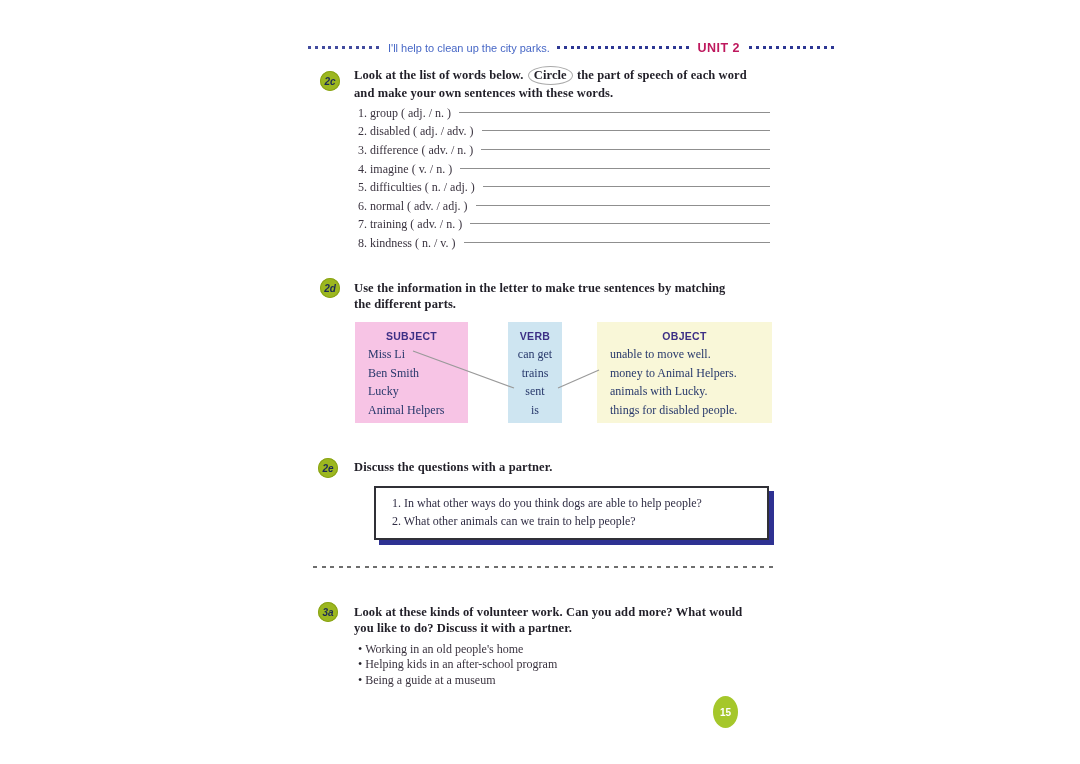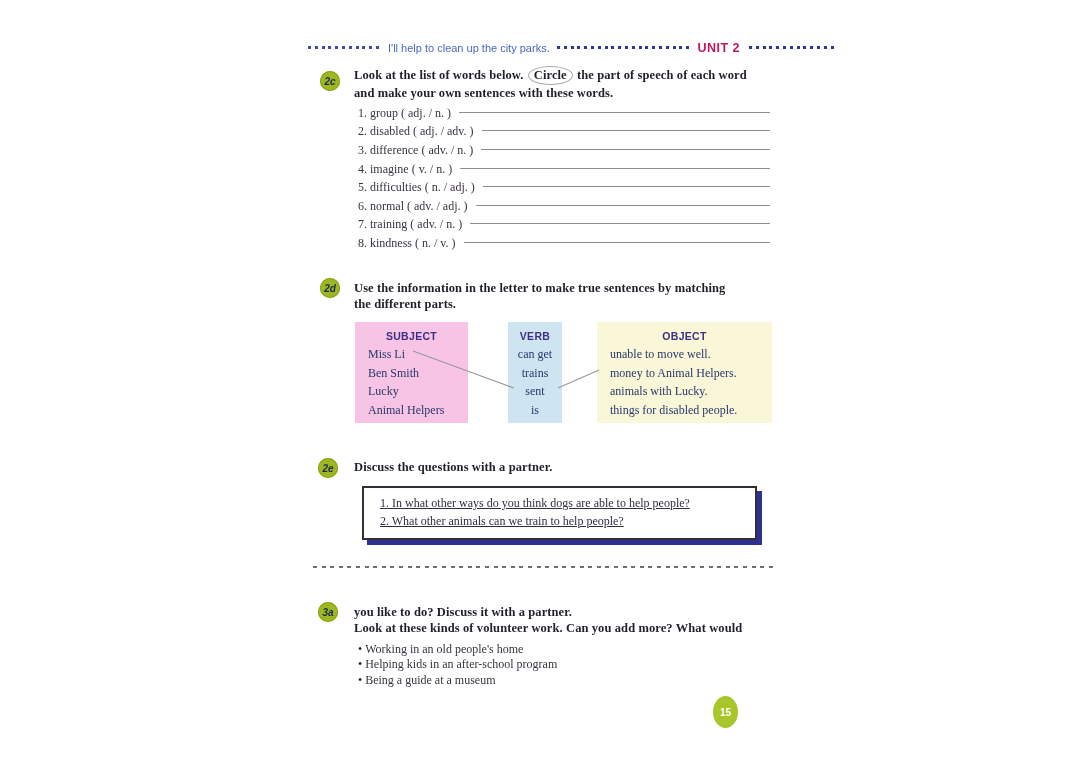--- a/index.html
+++ b/index.html
@@ -41,24 +41,24 @@
           padding-top:8px;letter-spacing:.3px;}
   .mbox-items{margin-top:3px;}
   .box-subject{left:355px;width:113px;background:#f7c4e5;}
   .box-subject .mbox-items{padding-left:13px;}
   .box-verb{left:508px;width:54px;background:#cee5f1;text-align:center;}
   .box-object{left:597px;width:175px;background:#f9f7d8;}
   .box-object .mbox-items{padding-left:13px;}
   .match-svg{position:absolute;left:400px;top:340px;width:210px;height:60px;}
 
   
-  .qbox{position:absolute;left:362px;top:486px;width:375px;height:44px;background:#fff;
+  .qbox{position:absolute;left:374px;top:486px;width:375px;height:44px;background:#fff;
         border:2px solid #303036;box-shadow:5px 5px 0 #2e3192;
         padding:6px 0 0 16px;box-sizing:content-box;
-        font:12px/18px "Liberation Serif",serif;color:#302d44;white-space:nowrap;text-decoration:underline;}
+        font:12px/18px "Liberation Serif",serif;color:#302d44;white-space:nowrap;}
 
   
   .divider{position:absolute;left:313px;top:566px;width:462px;height:2px;
            background:repeating-linear-gradient(90deg,#6e6e6e 0 4px,transparent 4px 8.6px);}
 
   
   .bullets{position:absolute;left:358px;top:642px;font:12px/15.4px "Liberation Serif",serif;
            color:#3a333f;}
   .bullet::before{content:"\2022\00a0";color:#211f28;}
 
@@ -172,22 +172,22 @@
     <div>1. In what other ways do you think dogs are able to help people?</div>
     <div>2. What other animals can we train to help people?</div>
   </div>
 
   <div class="divider"></div>
 
   <div class="badge" style="left:318px;top:602px;">
     <span>3a</span>
   </div>
   <div class="instr" style="top:604px;">
+    <div>Look at these kinds of volunteer work. Can you add more? What would</div>
     <div>you like to do? Discuss it with a partner.</div>
-    <div>Look at these kinds of volunteer work. Can you add more? What would</div>
   </div>
   <div class="bullets">
     <div class="bullet">Working in an old people's home</div>
     <div class="bullet">Helping kids in an after-school program</div>
     <div class="bullet">Being a guide at a museum</div>
   </div>
 
   <div class="pagenum">
     <span>15</span>
   </div>

